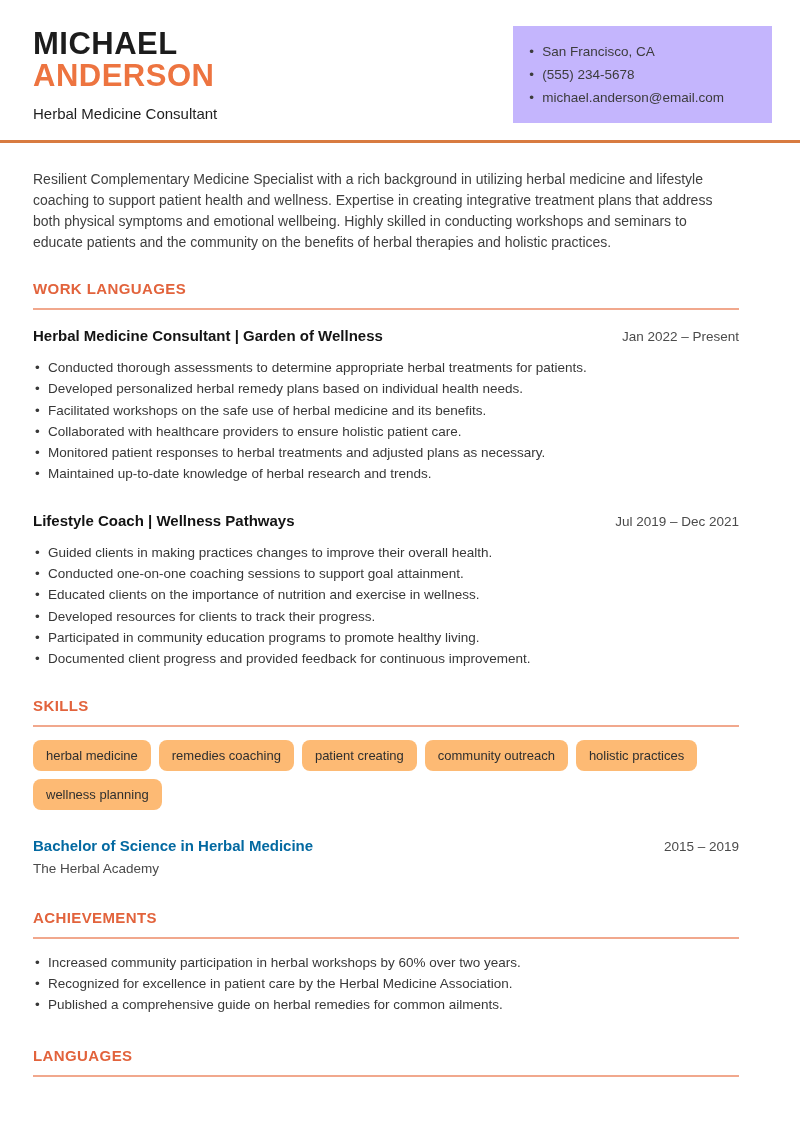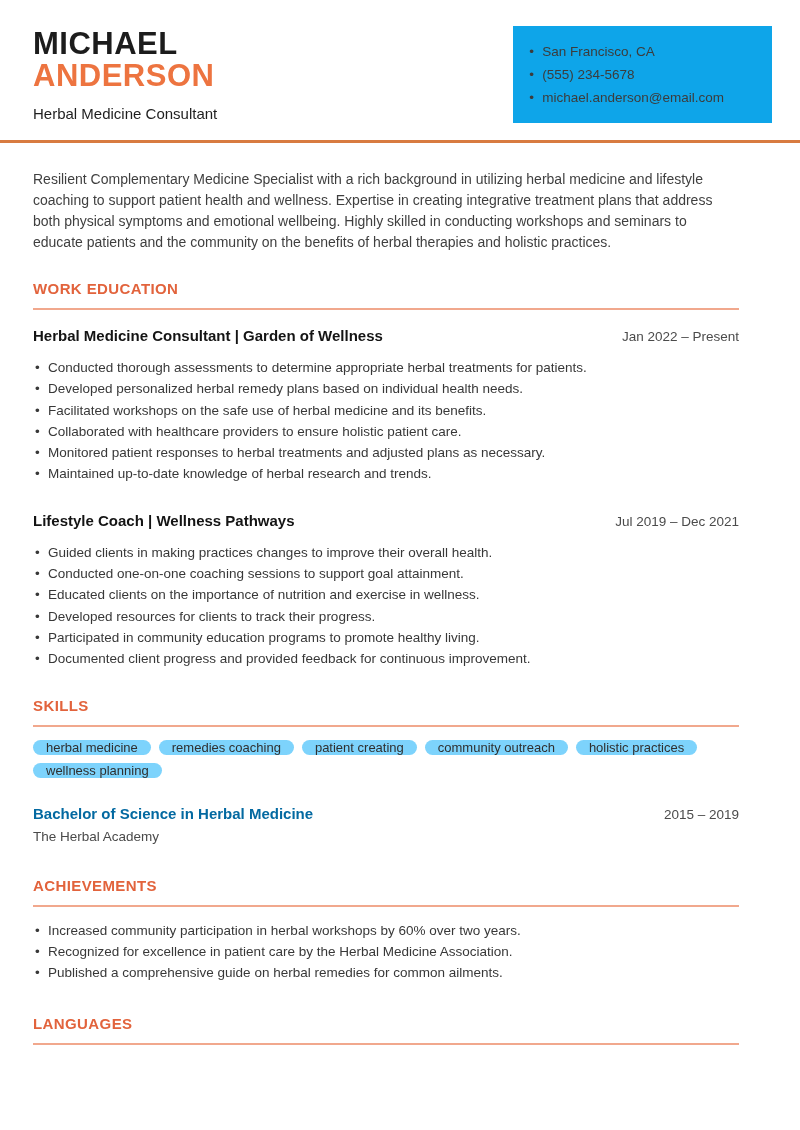--- a/index.html
+++ b/index.html
@@ -28,21 +28,21 @@
     line-height: 1.04;
     color: #1c1c1c;
   }
   .name-line.last { color: #ed7440; }
   .header-job-title {
     margin-top: 13px;
     font-size: 15px;
     color: #1e1e1e;
   }
   .contact-card {
-    background: #0ea5e9;
+    background: #c4b5fd;
     padding: 14px 48px 14px 16px;
     min-width: 238px;
   }
   .contact-list { list-style: none; }
   .contact-list li {
     font-size: 13.5px;
     color: #3c3c3c;
     line-height: 23px;
     position: relative;
     padding-left: 13px;
@@ -117,24 +117,24 @@
   }
 
   
   .chip-row {
     display: flex;
     flex-wrap: wrap;
     gap: 8px;
     margin-top: 13px;
   }
   .chip {
-    background: #7dd3fc;
+    background: #fdba74;
     color: #2f2f2f;
     font-size: 13px;
-    padding: 0 13px;
+    padding: 8px 13px;
     border-radius: 8px;
   }
 
   
   .edu-head {
     display: flex;
     justify-content: space-between;
     align-items: baseline;
     margin-top: 15px;
   }
@@ -177,21 +177,21 @@
       </ul>
     </div>
   </div>
   <div class="header-divider"></div>
 
   <div class="content">
 
     <p class="summary">Resilient Complementary Medicine Specialist with a rich background in utilizing herbal medicine and lifestyle coaching to support patient health and wellness. Expertise in creating integrative treatment plans that address both physical symptoms and emotional wellbeing. Highly skilled in conducting workshops and seminars to educate patients and the community on the benefits of herbal therapies and holistic practices.</p>
 
     <div class="section">
-      <div class="section-title">WORK EDUCATION</div>
+      <div class="section-title">WORK LANGUAGES</div>
 
       <div class="job">
         <div class="job-head">
           <div class="job-title">Herbal Medicine Consultant | Garden of Wellness</div>
           <div class="job-dates">Jan 2022 – Present</div>
         </div>
         <ul class="bullets">
           <li>Conducted thorough assessments to determine appropriate herbal treatments for patients.</li>
           <li>Developed personalized herbal remedy plans based on individual health needs.</li>
           <li>Facilitated workshops on the safe use of herbal medicine and its benefits.</li>

